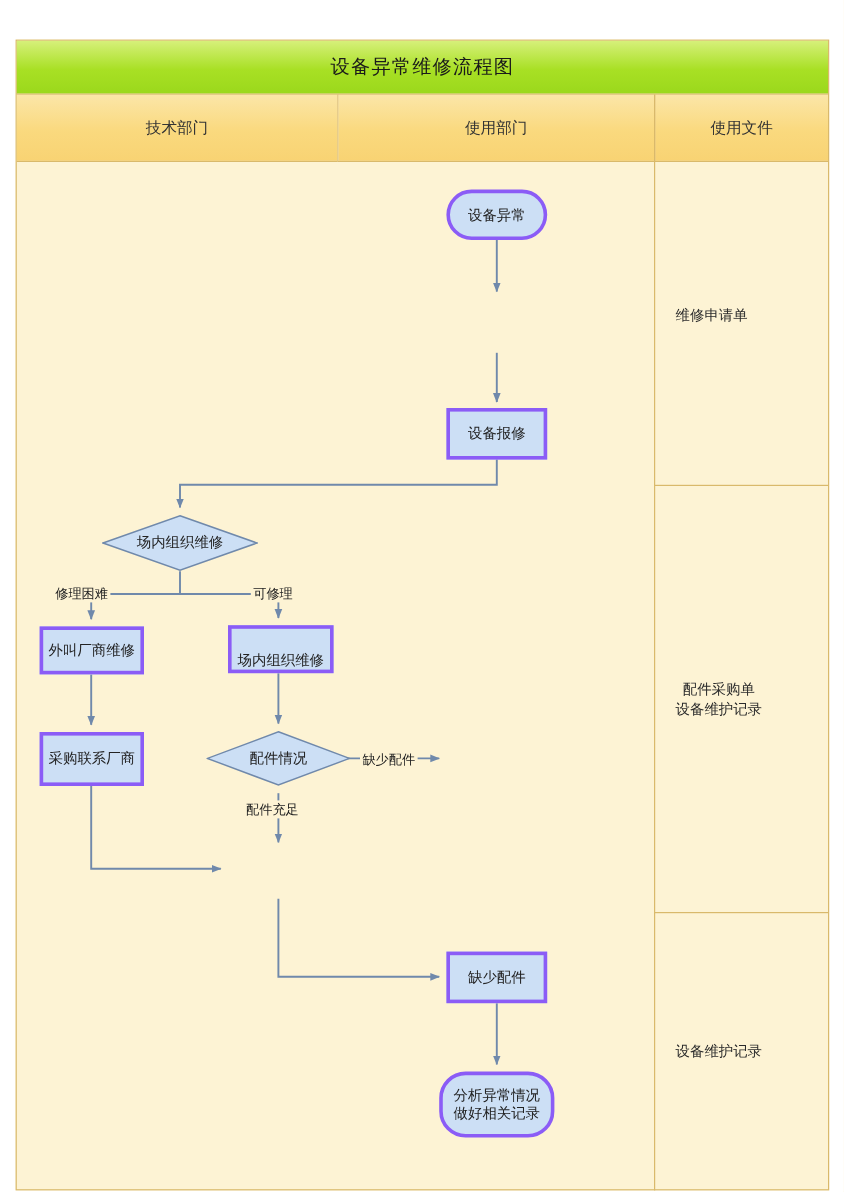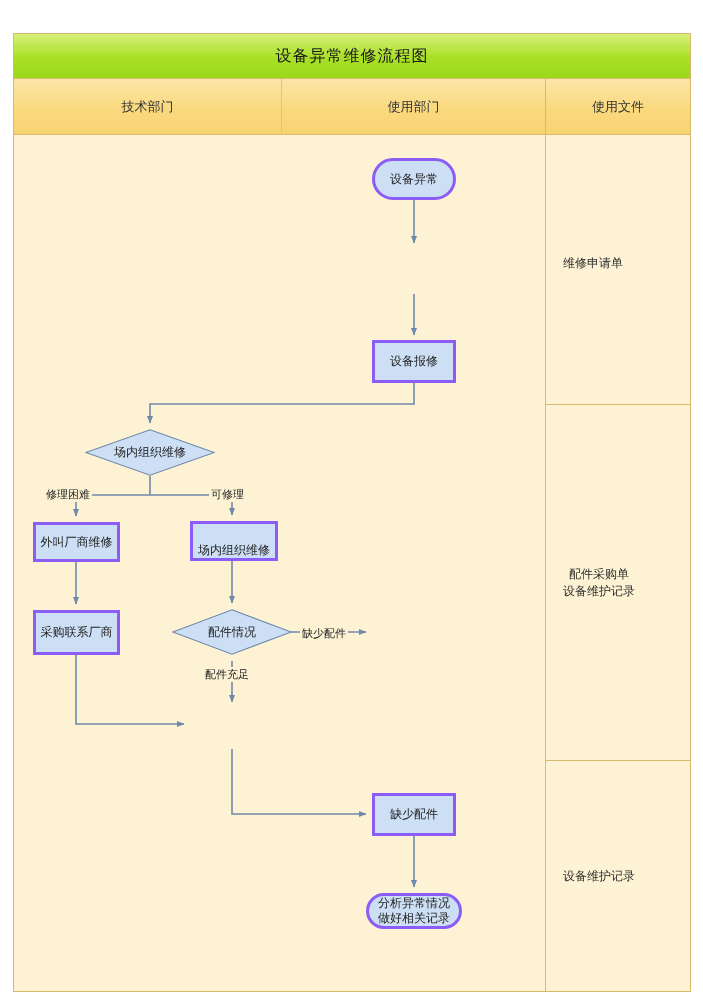--- a/index.html
+++ b/index.html
@@ -150,17 +150,17 @@
 
   <div class="edge-label" style="left:300px;top:610px;">缺少配件</div>
   <div class="edge-label" style="left:203px;top:651px;">配件充足</div>
 
 
 
   <div class="node" style="left:372px;top:777px;width:84px;height:43px;">
     <span>缺少配件</span>
   </div>
 
-  <div class="node stadium" style="left:366px;top:877px;width:96px;height:36px;">
+  <div class="node stadium" style="left:366px;top:877px;width:96px;height:55px;">
     <span><span>分析异常情况</span><br><span>做好相关记录</span></span>
   </div>
 
 </div>
 
 </body></html>

